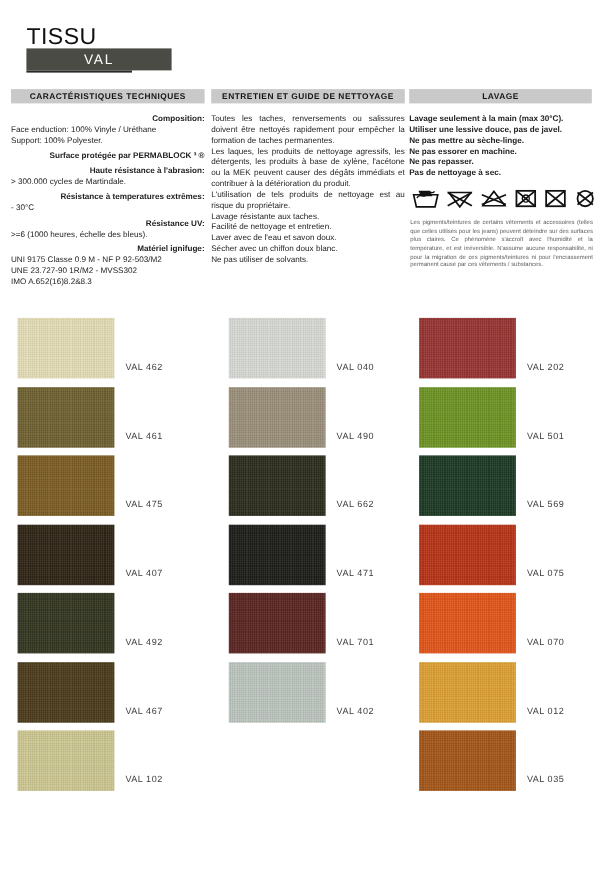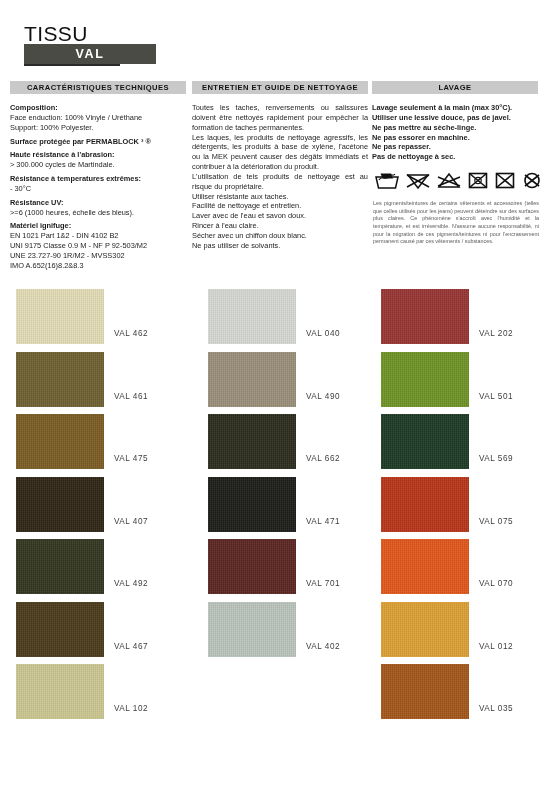--- a/index.html
+++ b/index.html
@@ -49,21 +49,21 @@
   
   .val-band {
     position: absolute;
     left: 24px;
     top: 44px;
     width: 132px;
     height: 20px;
     background: #4b4b45;
     color: #ffffff;
     font-size: 12.5px;
-    font-weight: bold;
+    font-weight: normal;
     letter-spacing: 1.6px;
     display: flex;
     align-items: center;
     justify-content: center;
   }
 
   
   .info-col {
     position: absolute;
     top: 81px;
@@ -85,21 +85,21 @@
     text-align: center;
   }
 
   .col-body {
     margin-top: 9px;
     font-size: 7.4px;
     line-height: 1.33;
     color: #1d1d1d;
   }
   .col-body p { margin: 0; }
-  .lbl { font-weight: bold; display: block; margin-top: 4px; }
+  .lbl { font-weight: bold; display: block; margin-top: 4px; text-align: right; }
   .lbl:first-child { margin-top: 0; }
   .sub { display: block; }
 
   .col2 .col-body { text-align: justify; }
   .col2 .col-body p { margin: 0; }
   .col2 .lines p { text-align: left; }
 
   .col3 .col-body p { margin: 0; font-weight: bold; }
 
   
@@ -186,38 +186,36 @@
       <span class="sub">Face enduction: 100% Vinyle / Uréthane</span>
       <span class="sub">Support: 100% Polyester.</span>
       <span class="lbl">Surface protégée par PERMABLOCK ³ ®</span>
       <span class="lbl">Haute résistance à l'abrasion:</span>
       <span class="sub">&gt; 300.000 cycles de Martindale.</span>
       <span class="lbl">Résistance à temperatures extrêmes:</span>
       <span class="sub">- 30°C</span>
       <span class="lbl">Résistance UV:</span>
       <span class="sub">&gt;=6 (1000 heures, échelle des bleus).</span>
       <span class="lbl">Matériel ignifuge:</span>
-      <span class="sub">EN 1021 Part 1&amp;2 - DIN 4102 B2</span>
       <span class="sub">UNI 9175 Classe 0.9 M -  NF P 92-503/M2</span>
       <span class="sub">UNE 23.727-90 1R/M2 - MVSS302</span>
       <span class="sub">IMO A.652(16)8.2&amp;8.3</span>
     </div>
 </div>
 
 <div class="info-col col2">
   <div class="col-head">ENTRETIEN ET GUIDE DE NETTOYAGE</div>
   <div class="col-body" id="clean-body">
       <p>Toutes les taches, renversements ou salissures doivent être nettoyés rapidement pour empêcher la formation de taches permanentes.</p>
       <p>Les laques, les produits de nettoyage agressifs, les détergents, les produits à base de xylène, l'acétone ou la MEK peuvent causer des dégâts immédiats et contribuer à la détérioration du produit.</p>
       <p>L'utilisation de tels produits de nettoyage est au risque du propriétaire.</p>
       <div class="lines">
-        <p>Utiliser résistante aux taches.</p>
+        <p>Lavage résistante aux taches.</p>
         <p>Facilité de nettoyage et entretien.</p>
         <p>Laver avec de l'eau et savon doux.</p>
-        <p>Rincer à l'eau claire.</p>
         <p>Sécher avec un chiffon doux blanc.</p>
         <p>Ne pas utiliser de solvants.</p>
       </div>
     </div>
 </div>
 
 <div class="info-col col3">
   <div class="col-head">LAVAGE</div>
   <div class="col-body" id="wash-body">
       <p>Lavage seulement à la main (max 30°C).</p>

